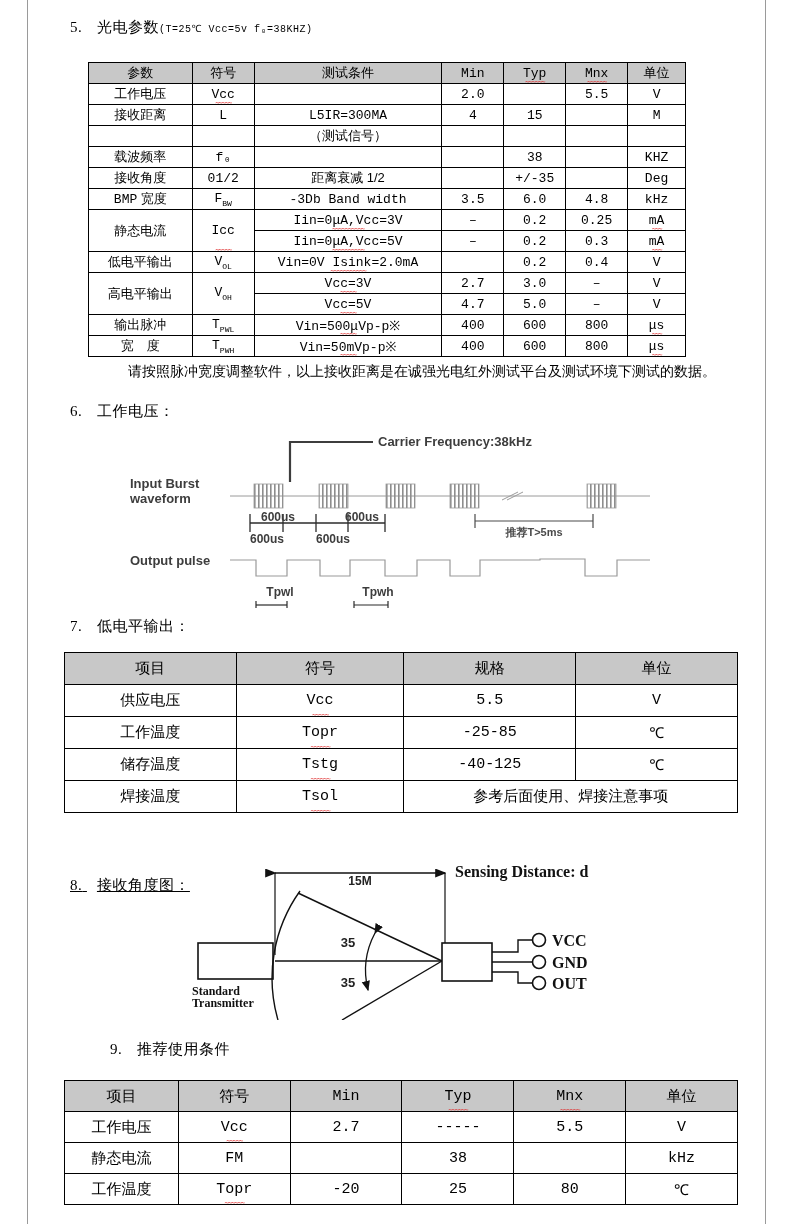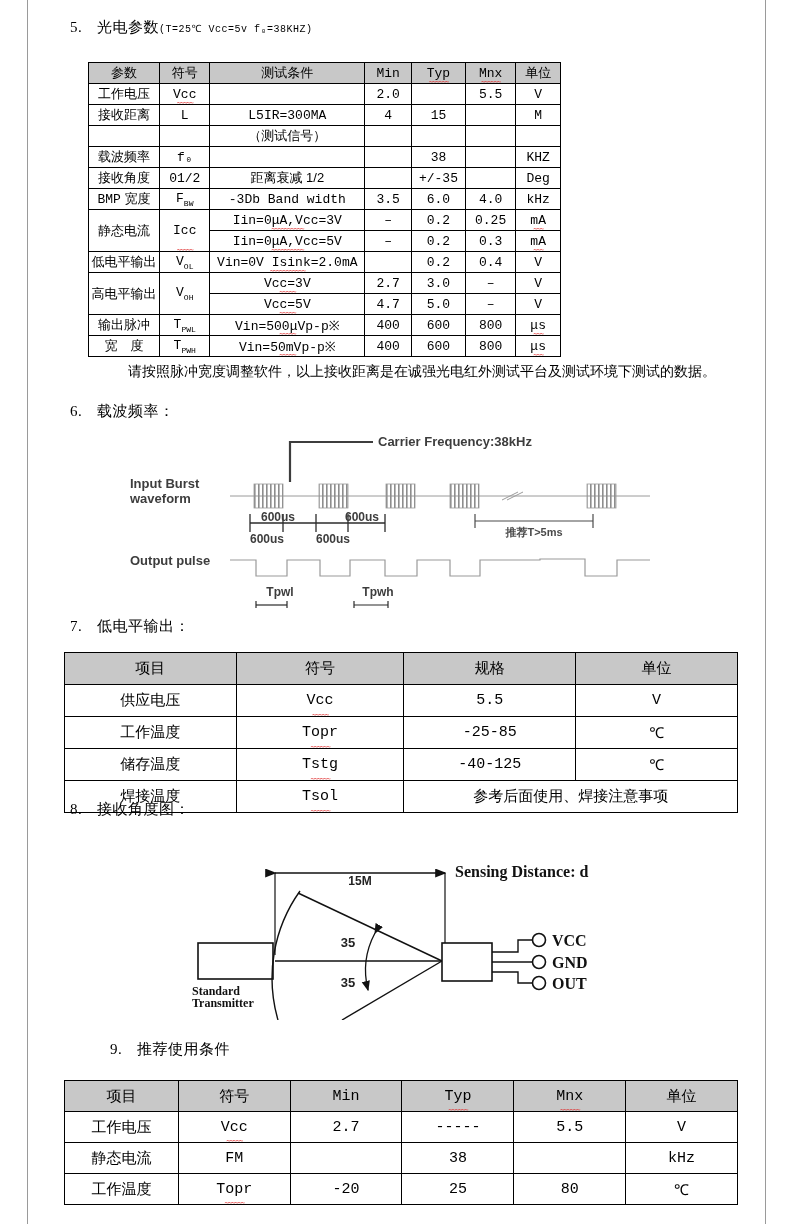--- a/index.html
+++ b/index.html
@@ -65,21 +65,21 @@
     color: #e03030;
     font-size: 7px;
     line-height: 3px;
     letter-spacing: -1px;
     white-space: nowrap;
     pointer-events: none;
   }
   sub { font-size: 0.62em; }
 
   
-  #tbl-main { position: absolute; left: 88px; top: 62px; width: 473px; font-size: 13px; }
+  #tbl-main { position: absolute; left: 88px; top: 62px; width: 598px; font-size: 13px; }
   #tbl-main td { height: 21px; }
   #tbl-main .c-param { width: 104px; }
   #tbl-main .c-sym   { width: 62px; }
   #tbl-main .c-cond  { width: 188px; }
   #tbl-main .c-min   { width: 62px; }
   #tbl-main .c-typ   { width: 62px; }
   #tbl-main .c-max   { width: 62px; }
   #tbl-main .c-unit  { width: 58px; }
 
   #note-main {
@@ -87,21 +87,21 @@
     left: 128px; top: 363px;
     width: 560px;
     font-family: Liberation Sans, sans-serif;
     font-size: 14px;
     white-space: nowrap;
   }
 
   #h5 { position: absolute; left: 70px; top: 18px; }
   #h6 { position: absolute; left: 70px; top: 402px; }
   #h7 { position: absolute; left: 70px; top: 617px; }
-  #h8 { position: absolute; left: 70px; top: 800px; }
+  #h8 { position: absolute; left: 70px; top: 876px; text-decoration: underline; }
   #h9 { position: absolute; left: 70px; top: 1040px; margin-left: 40px; }
 
   
   #tbl-limit { position: absolute; left: 64px; top: 652px; width: 674px; font-size: 15px; }
   #tbl-limit td { height: 32px; }
   #tbl-limit .c1 { width: 172px; }
   #tbl-limit .c2 { width: 168px; }
   #tbl-limit .c3 { width: 172px; }
   #tbl-limit .c4 { width: 162px; }
 
@@ -194,21 +194,21 @@
         <td class="mono"></td>
         <td class="mono">Deg</td>
       </tr>
 
       <tr>
         <td><span class="mono">BMP</span> 宽度</td>
         <td class="mono">F<sub>BW</sub></td>
         <td class="mono">-3Db Band width</td>
         <td class="mono">3.5</td>
         <td class="mono">6.0</td>
-        <td class="mono">4.0</td>
+        <td class="mono">4.8</td>
         <td class="mono sq"><span>kHz</span></td>
       </tr>
 
       <tr>
         <td rowspan="2">静态电流</td>
         <td rowspan="2" class="mono sq"><span>Icc</span><span class="u">∼∼∼∼∼</span></td>
         <td class="mono sq"><span>Iin=0μA,Vcc=3V</span><span class="u">∼∼∼∼∼∼∼∼∼∼</span></td>
         <td class="mono">–</td>
         <td class="mono">0.2</td>
         <td class="mono">0.25</td>
@@ -268,21 +268,21 @@
         <td class="mono">800</td>
         <td class="mono sq"><span>μs</span><span class="u">∼∼∼</span></td>
       </tr>
     </tbody>
   </table>
 
   <div id="note-main">请按照脉冲宽度调整软件，以上接收距离是在诚强光电红外测试平台及测试环境下测试的数据。</div>
 
   <div class="section-heading" id="h6">
     <span class="num mono">6.</span>
-    <span style="display:inline-block;width:10px"></span><span>载波频率：</span>
+    <span style="display:inline-block;width:10px"></span><span>工作电压：</span>
   </div>
 
   <svg id="fig-wave" width="530" height="180" viewBox="0 0 530 180">
     <defs>
       <pattern id="burst" width="4" height="26" patternUnits="userSpaceOnUse">
         <rect x="0" y="0" width="1.6" height="26" fill="#8d8d8d"></rect>
       </pattern>
       <marker id="ar" markerWidth="7" markerHeight="7" refX="6" refY="3" orient="auto">
         <path d="M0,0 L7,3 L0,6 z" fill="#3a3a3a"></path>
       </marker>

